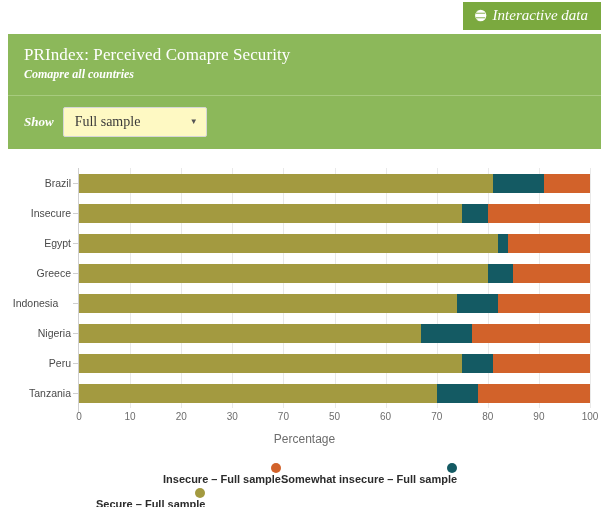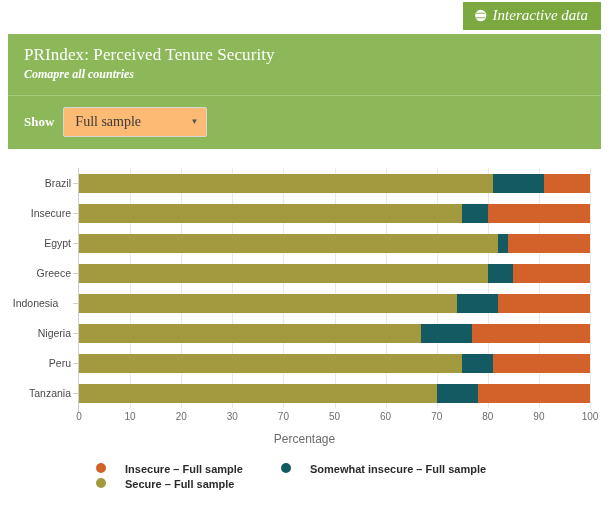--- a/index.html
+++ b/index.html
@@ -74,25 +74,26 @@
     padding: 11px 16px 12px 16px;
     display: flex;
     align-items: center;
     gap: 9px;
   }
   #show-label {
     font-family: "Liberation Serif", serif;
     font-weight: bold;
     font-size: 13px;
     color: #ffffff;
+    font-style: italic;
   }
   #sample-select {
     width: 144px;
     height: 30px;
-    background: #fdba74;
+    background: #fef9c3;
     border: 1px solid #d6d6d6;
     border-radius: 2px;
     display: flex;
     align-items: center;
     padding: 0 8px 0 11px;
     position: relative;
   }
   #sample-select-value {
     font-family: "Liberation Serif", serif;
     font-size: 14px;
@@ -208,23 +209,24 @@
     width: 609px;
     padding-left: 96px;
   }
   .legend-line {
     display: flex;
     align-items: flex-start;
     margin-bottom: 3px;
   }
   .legend-item {
     display: flex;
-    align-items: flex-start;
-    gap: 19px;
+    align-items: flex-end;
+    gap: 0;
     white-space: nowrap;
+    flex-direction: column;
   }
   .legend-item.first { width: 185px; }
   .legend-dot {
     width: 10px;
     height: 10px;
     border-radius: 50%;
     flex: 0 0 10px;
   }
   .legend-text {
     font-size: 11px;
@@ -247,21 +249,21 @@
         <path d="M2.2 5.2 h11.6" stroke="#7ba93f" stroke-width="1.1" fill="none"></path>
         <path d="M2.2 10.8 h11.6" stroke="#7ba93f" stroke-width="1.1" fill="none"></path>
       </svg>
     </span>
     <span>Interactive data</span>
   </div>
 </div>
 
 <div id="header-panel">
   <div id="title-block">
-    <h1 id="chart-title">PRIndex: Perceived Tenure Security</h1>
+    <h1 id="chart-title">PRIndex: Perceived Comapre Security</h1>
     <p id="chart-subtitle">Comapre all countries</p>
   </div>
   <div id="controls-row">
     <span id="show-label">Show</span>
     <div id="sample-select">
       <span id="sample-select-value">Full sample</span>
       <span id="sample-select-caret">▼</span>
     </div>
   </div>
 </div>

